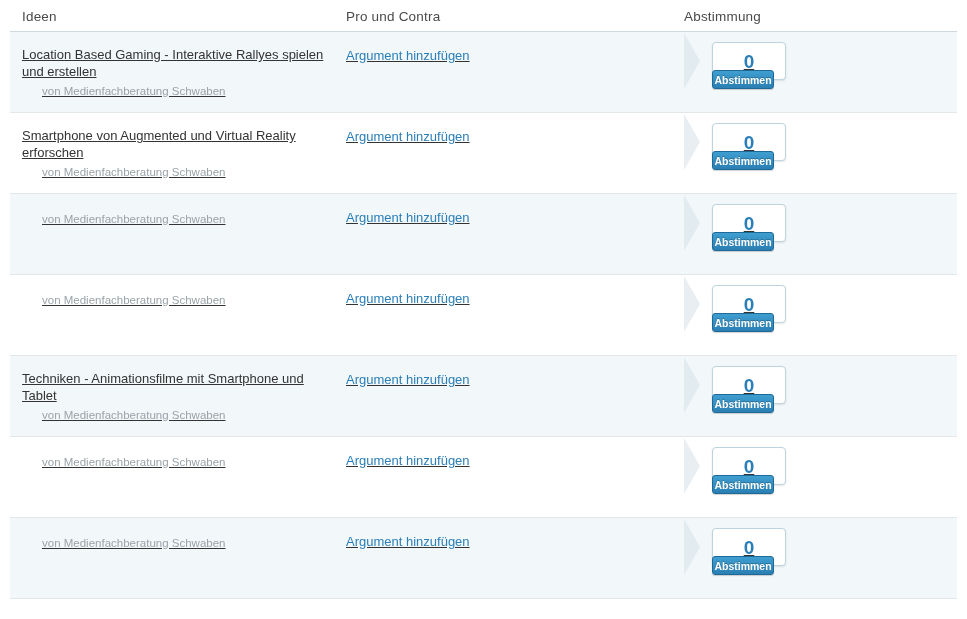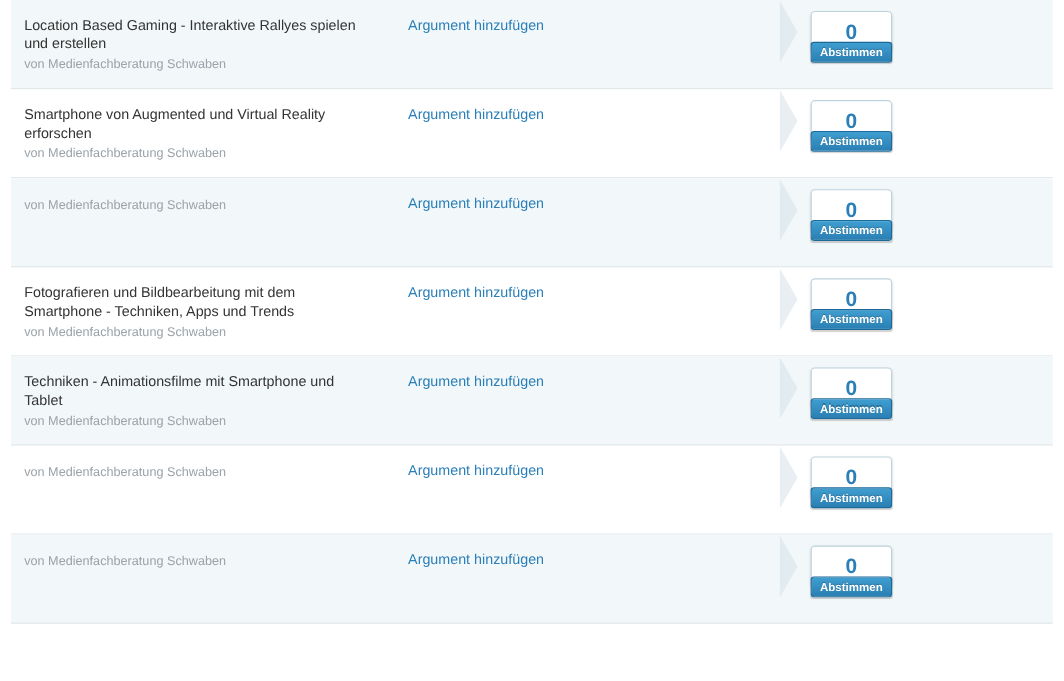--- a/index.html
+++ b/index.html
@@ -36,20 +36,21 @@
 
   .header-label {
     font-size: 13.5px;
     color: #4a4a4a;
     letter-spacing: .2px;
   }
 
   
   .rows {
     margin: 0 10px;
+    text-decoration: underline;
   }
   .idea-row {
     display: flex;
     align-items: stretch;
     min-height: 80px;
     border-bottom: 1px solid #e2e8ea;
     position: relative;
   }
   .idea-row.alt {
     background: #f2f7f9;
@@ -63,27 +64,27 @@
   .idea-title {
     font-size: 13px;
     line-height: 17px;
     color: #333333;
   }
   .idea-author {
     font-size: 11.5px;
     line-height: 16px;
     color: #9aa3a8;
     margin-top: 3px;
+    margin-left: 20px;
   }
 
   .cell-pro {
     width: 338px;
     box-sizing: border-box;
     padding: 14px 15px 0 0;
-    margin-left: 25px;
   }
   .add-argument {
     font-size: 13px;
     color: #2b7fb8;
     text-decoration: none;
     cursor: pointer;
   }
 
   .cell-vote {
     flex: 1;
@@ -128,21 +129,21 @@
   .vote-count {
     font-size: 19px;
     font-weight: bold;
     color: #2b7fb8;
     line-height: 1;
   }
   .vote-button {
     position: absolute;
     left: 0;
     top: 28px;
-    width: 74px;
+    width: 62px;
     height: 19px;
     background: linear-gradient(#3f9ed0, #2a7fb3);
     border: 1px solid #1d6a99;
     border-radius: 3px;
     color: #ffffff;
     font-size: 10.5px;
     font-weight: bold;
     display: flex;
     align-items: center;
     justify-content: center;
@@ -150,20 +151,31 @@
     cursor: pointer;
     box-shadow: 0 1px 1px rgba(0,0,0,.18);
     text-shadow: 0 -1px 0 rgba(0,0,0,.25);
   }
 </style>
 </head>
 <body>
 
 <div class="board">
 
+  <div class="header-row">
+    <div class="col-ideas">
+      <span class="header-label">Ideen</span>
+    </div>
+    <div class="col-pro">
+      <span class="header-label">Pro und Contra</span>
+    </div>
+    <div class="col-vote">
+      <span class="header-label">Abstimmung</span>
+    </div>
+  </div>
 
   <div class="rows">
 
     <div class="idea-row alt">
       <div class="cell-idea">
         <div class="idea-title">Location Based Gaming - Interaktive Rallyes spielen und erstellen</div>
         <div class="idea-author">von Medienfachberatung Schwaben</div>
       </div>
       <div class="cell-pro">
         <a class="add-argument">Argument hinzufügen</a>
@@ -211,21 +223,20 @@
           <div class="vote-count-box">
             <span class="vote-count">0</span>
           </div>
           <div class="vote-button">Abstimmen</div>
         </div>
       </div>
     </div>
 
     <div class="idea-row">
       <div class="cell-idea">
-        <div class="idea-title">Fotografieren und Bildbearbeitung mit dem Smartphone - Techniken, Apps und Trends</div>
         <div class="idea-author">von Medienfachberatung Schwaben</div>
       </div>
       <div class="cell-pro">
         <a class="add-argument">Argument hinzufügen</a>
       </div>
       <div class="cell-vote">
         <div class="vote-widget">
           <div class="vote-arrow"></div>
           <div class="vote-count-box">
             <span class="vote-count">0</span>

